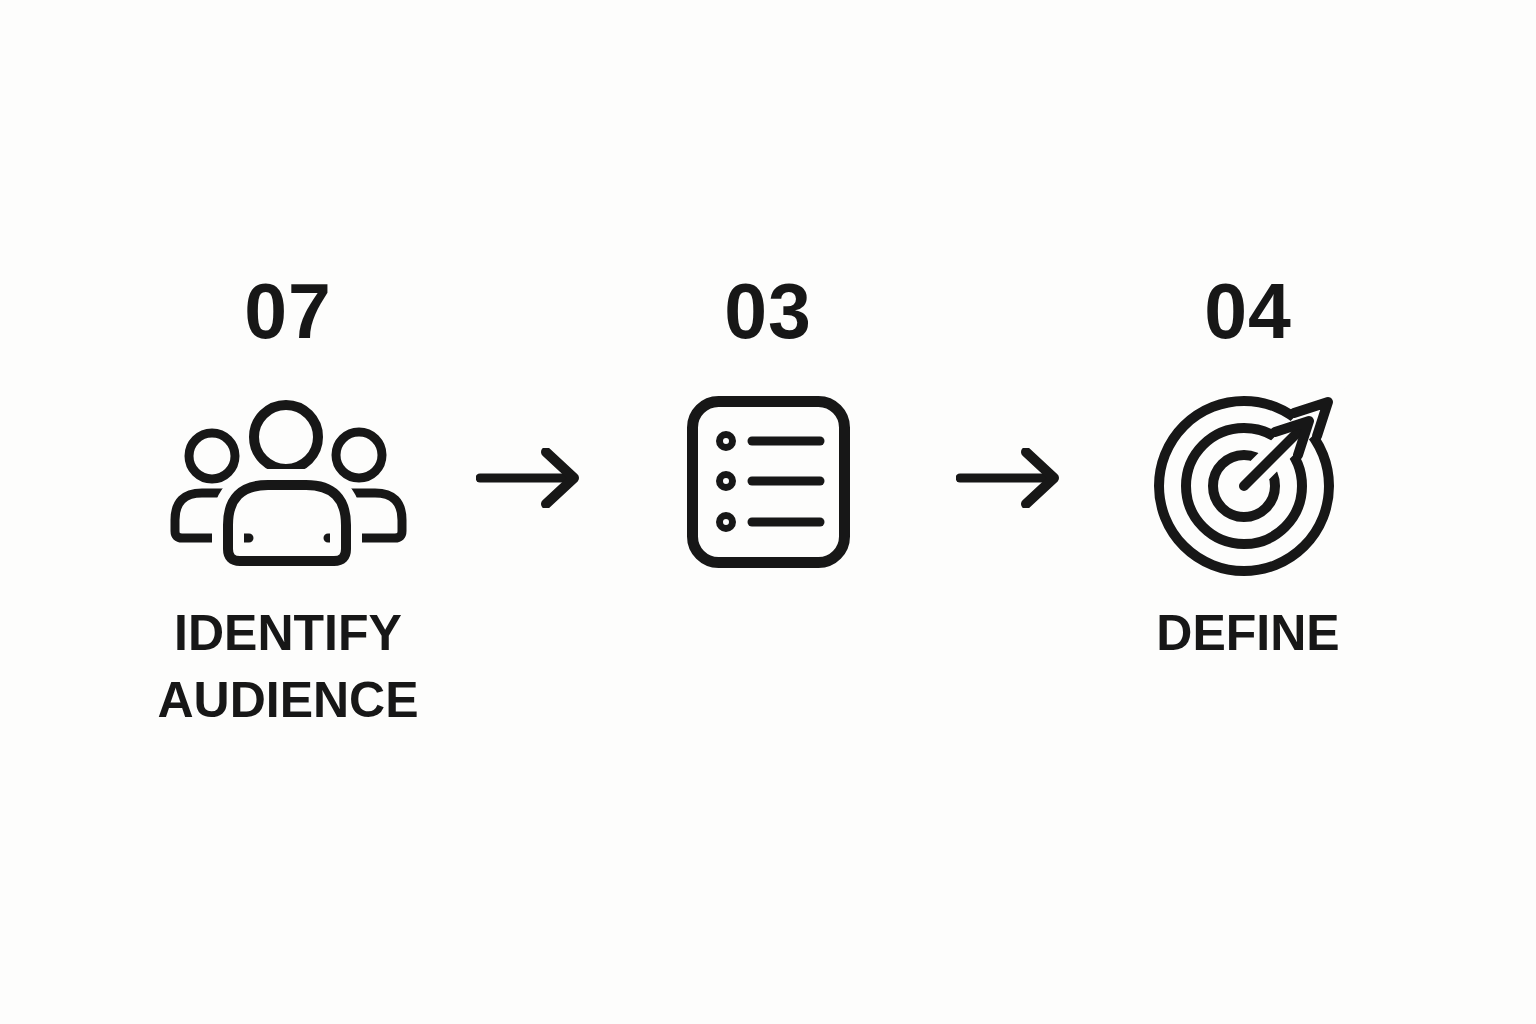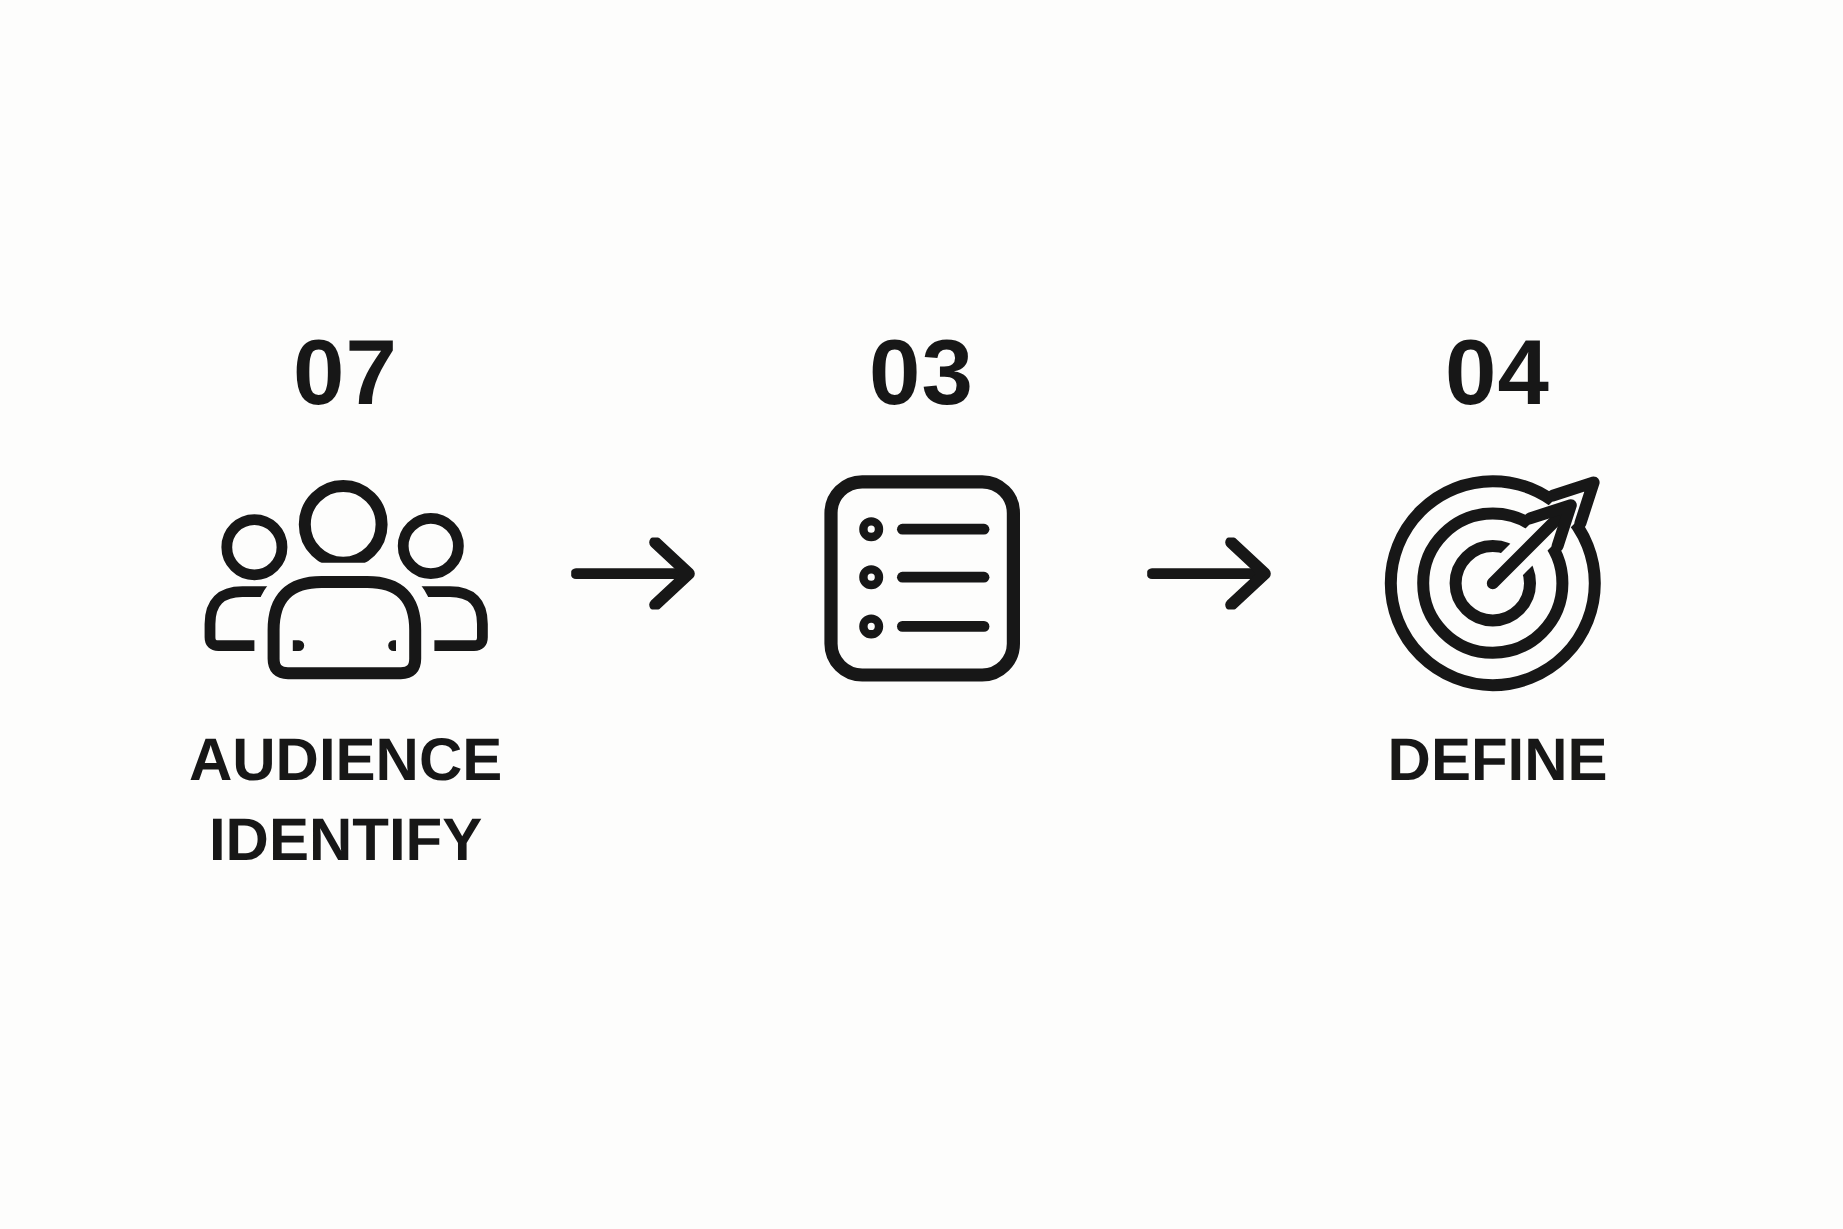--- a/index.html
+++ b/index.html
@@ -89,22 +89,22 @@
         <path class="stroke" d="M 78 93 H 31 Q 4 93 4 120 V 131 Q 4 138 11 138 H 78" stroke-width="9"></path>
         <path class="stroke" d="M 157 93 H 204 Q 231 93 231 120 V 131 Q 231 138 224 138 H 157" stroke-width="9"></path>
 
         <circle class="stroke" cx="115" cy="37" r="32" stroke-width="10"></circle>
 
         <path class="halo" d="M 57 125 Q 57 85 97 85 L 135 85 Q 175 85 175 125 L 175 149 Q 175 161 163 161 L 69 161 Q 57 161 57 149 Z" stroke-width="32" fill="var(--bg)"></path>
         <path class="stroke" d="M 57 125 Q 57 85 97 85 L 135 85 Q 175 85 175 125 L 175 149 Q 175 161 163 161 L 69 161 Q 57 161 57 149 Z" stroke-width="10"></path>
       </svg>
     </div>
     <div class="step-label">
+      <div>IDENTIFY</div>
       <div>AUDIENCE</div>
-      <div>IDENTIFY</div>
     </div>
   </div>
 
   <div class="connector">
     <svg width="104" height="60" viewBox="0 0 104 60" aria-hidden="true">
       <path class="stroke" d="M 4 30 H 96" stroke-width="9"></path>
       <path class="stroke" d="M 70 4 L 98 30 L 70 56" stroke-width="10"></path>
     </svg>
   </div>
 

